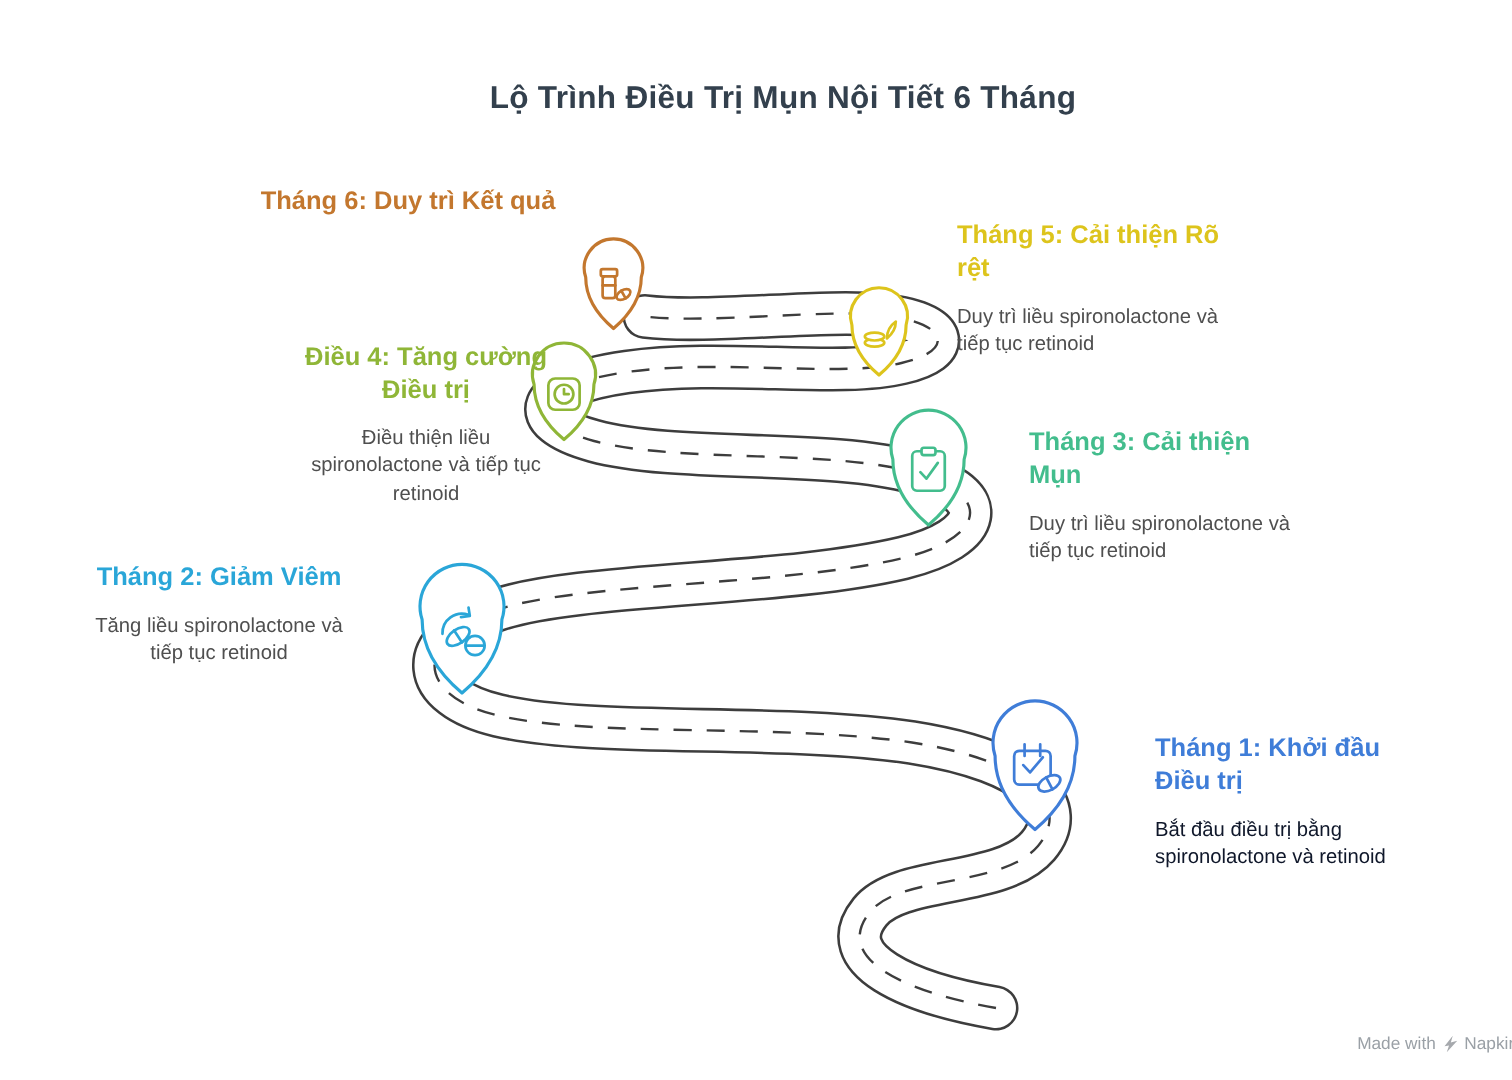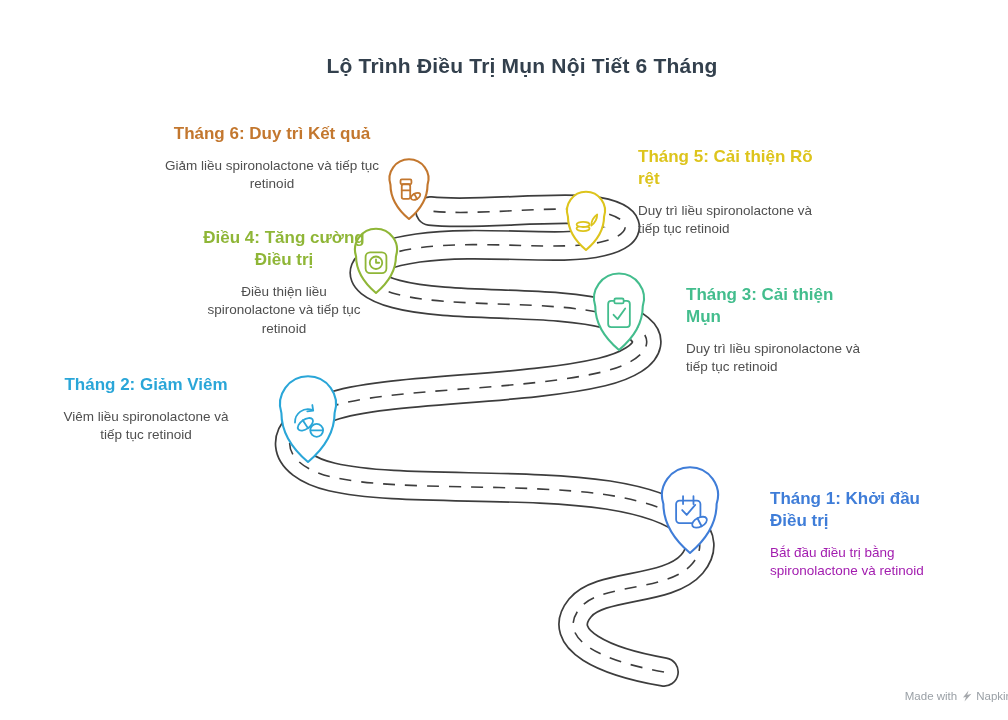--- a/index.html
+++ b/index.html
@@ -88,46 +88,45 @@
             <path fill="none" stroke="#c3772e" stroke-width="1.8" stroke-linecap="round" stroke-linejoin="round" vector-effect="non-scaling-stroke" d="M-6,-0.5 H1"></path>
             <ellipse fill="#fff" stroke="#c3772e" stroke-width="1.8" stroke-linecap="round" stroke-linejoin="round" vector-effect="non-scaling-stroke" cx="5.5" cy="4.5" rx="4.2" ry="2.4" transform="rotate(-30 5.5 4.5)"></ellipse>
             <path fill="none" stroke="#c3772e" stroke-width="1.8" stroke-linecap="round" stroke-linejoin="round" vector-effect="non-scaling-stroke" d="M4.3,2.4 L6.7,6.6"></path>
           </g>
         </g>
       </g>
   </svg>
 
   <div class="milestone align-center" style="left:160px;top:123px;width:224px;">
     <h3 style="color: rgb(195, 119, 46);">Tháng 6: Duy trì Kết quả</h3>
-    <p style="color: rgb(79, 79, 79);">Giảm liều spironolactone và tiếp tục retinoid</p>
   </div>
 
   <div class="milestone align-left" style="left:638px;top:146px;width:178px;">
     <h3 style="color: rgb(221, 196, 28);">Tháng 5: Cải thiện Rõ rệt</h3>
     <p style="color: rgb(79, 79, 79);">Duy trì liều spironolactone và tiếp tục retinoid</p>
   </div>
 
   <div class="milestone align-center" style="left:200px;top:227px;width:168px;">
     <h3 style="color: rgb(143, 182, 55);">Điều 4: Tăng cường Điều trị</h3>
     <p style="color: rgb(79, 79, 79);">Điều thiện liều spironolactone và tiếp tục retinoid</p>
   </div>
 
   <div class="milestone align-left" style="left:686px;top:284px;width:180px;">
     <h3 style="color: rgb(67, 189, 141);">Tháng 3: Cải thiện Mụn</h3>
     <p style="color: rgb(79, 79, 79);">Duy trì liều spironolactone và tiếp tục retinoid</p>
   </div>
 
   <div class="milestone align-center" style="left:53px;top:374px;width:186px;">
     <h3 style="color: rgb(42, 166, 216); text-align: center;">Tháng 2: Giảm Viêm</h3>
-    <p style="color: rgb(79, 79, 79);">Viêm liều spironolactone và tiếp tục retinoid</p>
+    <p style="color: rgb(79, 79, 79);">Tăng liều spironolactone và tiếp tục retinoid</p>
   </div>
 
   <div class="milestone align-left" style="left:770px;top:488px;width:185px;">
     <h3 style="color: rgb(63, 125, 216);">Tháng 1: Khởi đầu Điều trị</h3>
-    <p style="color: #a21caf;">Bắt đầu điều trị bằng spironolactone và retinoid</p>
+    <p style="color: #0f172a;">Bắt đầu điều trị bằng spironolactone và retinoid</p>
   </div>
 
   <div class="footer">
     <span>Made with</span>
     <svg width="11" height="12" viewBox="0 0 11 12">
       <path d="M2,7.5 L7.5,0.5 L6.2,5 L10.5,3.8 L3.5,11.5 L5,7 Z" fill="#a6a9ad"></path>
     </svg>
     <span>Napkin</span>
   </div>
 

